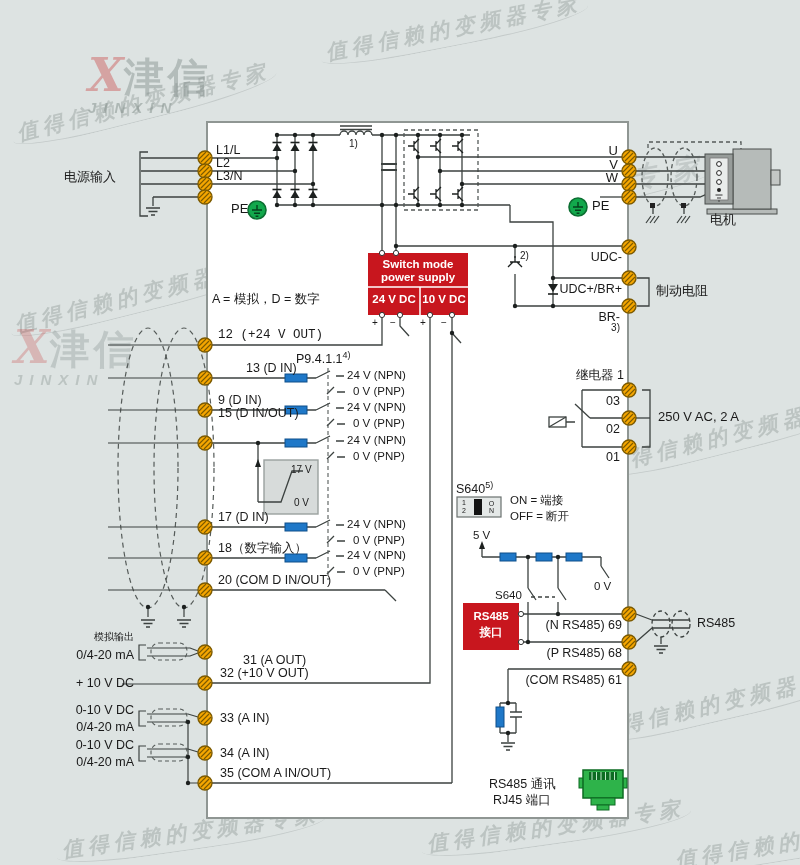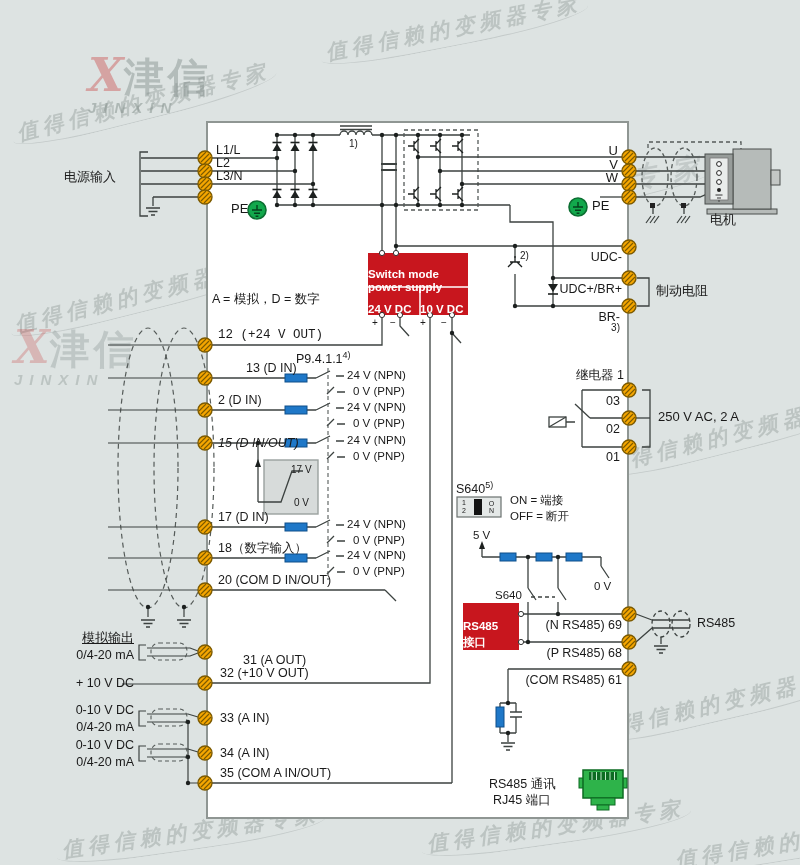--- a/index.html
+++ b/index.html
@@ -4,21 +4,21 @@
 <style>
   html,body{margin:0;padding:0;}
   #stage{position:relative;width:800px;height:865px;background:#dde3e2;overflow:hidden;
          font-family:"Liberation Sans","DejaVu Sans",sans-serif;color:#1a1a1a;}
   svg{position:absolute;left:0;top:0;z-index:2;}
   .lbl{position:absolute;z-index:3;font-size:12.5px;white-space:nowrap;line-height:1.15;}
   .sm{font-size:11.5px;}
   .xs{font-size:10px;}
   .tiny{font-size:7px;line-height:1;}
   .r{text-align:right;}
-  .c{margin-top:10px;}
+  .c{text-align:center;}
   .w{color:#fff;font-weight:bold;}
   .title{position:absolute;z-index:3;font-size:33px;letter-spacing:4px;font-weight:500;color:#1b1b1b;}
   .sup{font-size:9px;vertical-align:super;}
   .vert{writing-mode:vertical-rl;text-orientation:upright;letter-spacing:0;}
   
   .wm{position:absolute;z-index:1;font-family:"DejaVu Serif","Liberation Serif",serif;
       font-style:italic;font-weight:bold;font-size:21px;letter-spacing:5px;white-space:nowrap;
       color:rgba(104,116,113,0.28);border-bottom:1.5px solid rgba(104,116,113,0.22);
       border-radius:0 0 45% 35%;padding:0 6px 3px 6px;}
   .wm.big{font-size:27px;letter-spacing:14px;color:rgba(104,116,113,0.22);}
@@ -367,22 +367,22 @@
   <div class="lbl" style="left:64px;top:170px;font-size:13px;">电源输入</div>
   <div class="lbl" style="left:216px;top:143px;">L1/L</div>
   <div class="lbl" style="left:216px;top:156px;">L2</div>
   <div class="lbl" style="left:216px;top:169px;">L3/N</div>
   <div class="lbl" style="left:231px;top:202px;font-size:13px;">PE</div>
 
   <div class="lbl" style="left:212px;top:292px;">A = 模拟，D = 数字</div>
 
   <div class="lbl" style="left:218px;top:328px;font-family:Liberation Mono, monospace;">12 (+24 V OUT)</div>
   <div class="lbl" style="left:218px;top:361px;margin-left:28px;">13 (D IN)</div>
-  <div class="lbl" style="left:218px;top:393px;">2 (D IN)</div>
-  <div class="lbl" style="left:218px;top:436px;font-style:italic;">15 (D IN/OUT)</div>
+  <div class="lbl" style="left:218px;top:393px;">9 (D IN)</div>
+  <div class="lbl" style="left:218px;top:406px;">15 (D IN/OUT)</div>
   <div class="lbl" style="left:218px;top:510px;">17 (D IN)</div>
   <div class="lbl" style="left:218px;top:541px;">18（数字输入）</div>
   <div class="lbl" style="left:218px;top:573px;">20 (COM D IN/OUT)</div>
   <div class="lbl" style="left:220px;top:653px;margin-left:23px;">31 (A OUT)</div>
   <div class="lbl" style="left:220px;top:666px;">32 (+10 V OUT)</div>
   <div class="lbl" style="left:220px;top:711px;">33 (A IN)</div>
   <div class="lbl" style="left:220px;top:746px;">34 (A IN)</div>
   <div class="lbl" style="left:220px;top:766px;">35 (COM A IN/OUT)</div>
 
   <div class="lbl" style="left:296px;top:350px;"><span>P9.4.1.1</span><span class="sup">4)</span></div>
@@ -443,21 +443,21 @@
 
   <div class="lbl sm w c" style="left:463px;top:610px;width:56px;">RS485</div>
   <div class="lbl sm w c" style="left:463px;top:626px;width:56px;">接口</div>
   <div class="lbl r" style="left:540px;top:618px;width:82px;">(N RS485) 69</div>
   <div class="lbl r" style="left:540px;top:646px;width:82px;">(P RS485) 68</div>
   <div class="lbl r" style="left:518px;top:673px;width:104px;">(COM RS485) 61</div>
   <div class="lbl" style="left:697px;top:616px;">RS485</div>
   <div class="lbl" style="left:489px;top:777px;">RS485 通讯</div>
   <div class="lbl" style="left:493px;top:793px;">RJ45 端口</div>
 
-  <div class="lbl r" style="left:58px;top:631px;width:76px;font-size:13px;text-decoration:underline;">模拟输出</div>
+  <div class="lbl r" style="left:58px;top:631px;width:76px;font-size:10px;">模拟输出</div>
   <div class="lbl r" style="left:58px;top:648px;width:76px;">0/4-20 mA</div>
   <div class="lbl r" style="left:58px;top:676px;width:76px;">+ 10 V DC</div>
   <div class="lbl r" style="left:58px;top:703px;width:76px;">0-10 V DC</div>
   <div class="lbl r" style="left:58px;top:720px;width:76px;">0/4-20 mA</div>
   <div class="lbl r" style="left:58px;top:738px;width:76px;">0-10 V DC</div>
   <div class="lbl r" style="left:58px;top:755px;width:76px;">0/4-20 mA</div>
 
 </div>
 
 </body></html>

